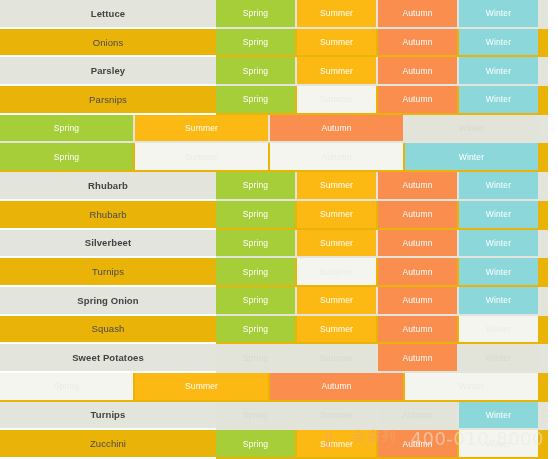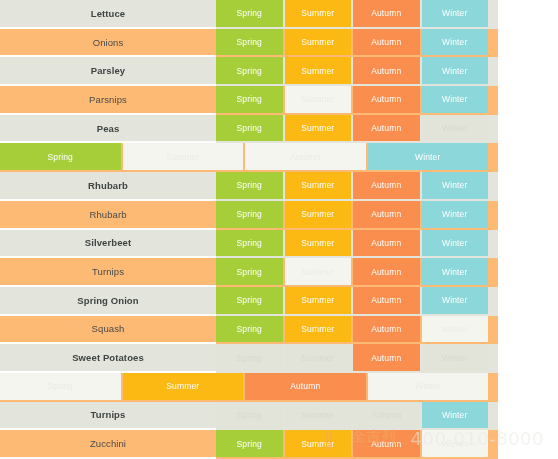--- a/index.html
+++ b/index.html
@@ -9,38 +9,38 @@
     background: #ffffff;
   }
   body {
     width: 558px;
     height: 459px;
     overflow: hidden;
     font-family: "Liberation Sans", "DejaVu Sans", sans-serif;
   }
 
   #produce-table {
-    width: 498px;
+    width: 548px;
     height: 459px;
     display: flex;
     flex-direction: column;
     box-sizing: border-box;
   }
 
   .table-row {
     display: flex;
     flex: 1 1 0;
     min-height: 0;
     align-items: stretch;
     box-sizing: border-box;
   }
 
   
   .table-row.band-dark { background: #e3e5dd; }
-  .table-row.band-light { background: #fdba74; }
+  .table-row.band-light { background: #eab308; }
 
   
   .row-label {
     width: 216px;
     flex: 0 0 216px;
     display: flex;
     align-items: center;
     justify-content: center;
     box-sizing: border-box;
     padding: 0 6px;
@@ -178,21 +178,20 @@
     <div class="table-row band-light">
       <div class="row-label">Parsnips</div>
       <div class="season-cells">
         <div class="season-cell spring on">Spring</div>
         <div class="season-cell summer off">Summer</div>
         <div class="season-cell autumn on">Autumn</div>
         <div class="season-cell winter on">Winter</div>
       </div>
     </div>
     <div class="table-row band-dark">
-      <div class="row-label">Peas</div>
       <div class="season-cells">
         <div class="season-cell spring on">Spring</div>
         <div class="season-cell summer on">Summer</div>
         <div class="season-cell autumn on">Autumn</div>
         <div class="season-cell winter off">Winter</div>
       </div>
     </div>
     <div class="table-row band-light">
       <div class="season-cells">
         <div class="season-cell spring on">Spring</div>

